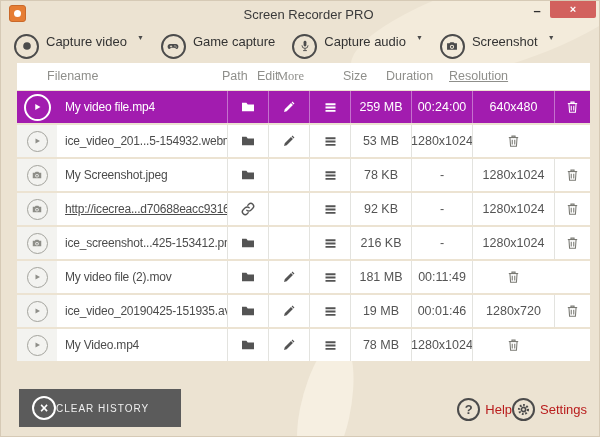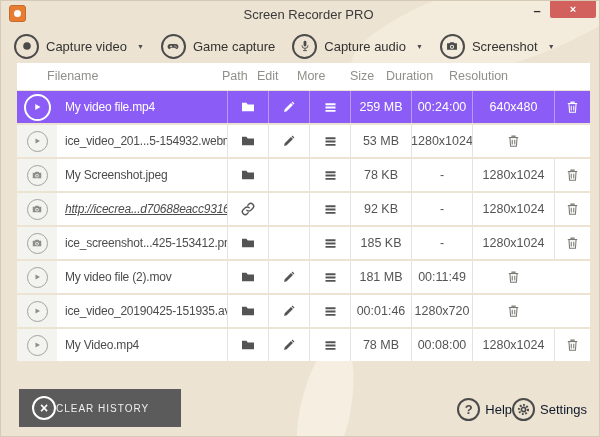--- a/index.html
+++ b/index.html
@@ -10,57 +10,57 @@
   .deco-petal{position:absolute;width:50px;height:135px;background:#f6efe1;border-radius:50%/55% 55% 45% 45%;left:300px;bottom:-38px;transform:rotate(12deg);z-index:0;}
   
   .titlebar{position:relative;height:28px;z-index:2;}
   .app-icon{position:absolute;left:8px;top:4px;width:17px;height:17px;background:#e67d33;border:1px solid #c9692a;border-radius:3px;box-sizing:border-box;}
   .app-icon::after{content:"";position:absolute;left:4px;top:4px;width:7px;height:7px;background:#fff;border-radius:50%;}
   .title{text-align:center;line-height:28px;font-size:13px;color:#3a3a3a;padding-left:17px;}
   .min-btn{position:absolute;right:52px;top:1px;width:20px;height:20px;text-align:center;line-height:18px;font-size:13px;font-weight:bold;color:#2e2e2e;}
   .close-btn{position:absolute;right:3px;top:0;width:46px;height:17px;background:#d2615e;border-radius:0 0 2px 2px;color:#fff;font-size:11px;font-weight:bold;text-align:center;line-height:16px;}
   
   .toolbar{position:relative;z-index:1;display:flex;align-items:center;height:34px;padding-left:13px;}
-  .tb-item{display:flex;align-items:center;margin-right:17px;}
+  .tb-item{display:flex;align-items:flex-start;margin-right:17px;}
   .tb-icon{width:25px;height:25px;border:2px solid #4b4b4b;border-radius:50%;display:flex;align-items:center;justify-content:center;box-sizing:border-box;color:#4b4b4b;flex:none;}
   .tb-icon svg{width:14px;height:14px;display:block;}
   .tb-label{margin-left:7px;font-size:13px;color:#333;white-space:nowrap;}
   .tb-caret{margin-left:10px;font-size:7px;color:#4b4b4b;}
   
   .table{position:relative;z-index:1;margin-left:16px;width:573px;}
   .thead{position:relative;height:27px;background:#fff;margin-bottom:1px;}
   .hcell{position:absolute;top:0;line-height:27px;font-size:12.5px;color:#8f8f8b;white-space:nowrap;}
   .row{display:grid;grid-template-columns:40px 170px 41px 41px 41px 61px 61px 82px 36px;height:32px;background:#fff;margin-bottom:2px;}
   .cell{display:flex;align-items:center;justify-content:center;border-left:1px solid #e3e3df;font-size:12.5px;color:#545454;overflow:hidden;box-sizing:border-box;}
   .cell svg{display:block;}
   .c-icon{border-left:none;background:#f3f3f0;}
   .c-name{justify-content:flex-start;padding-left:8px;border-left:none;font-size:12px;letter-spacing:-0.2px;color:#4c4c4c;white-space:nowrap;}
-  .is-link .c-name{text-decoration:underline;font-style:italic;}
+  .is-link .c-name{text-decoration:underline;}
   .media-btn{width:21px;height:21px;border:1.5px solid #a3a39d;border-radius:50%;color:#8e8e88;display:flex;align-items:center;justify-content:center;box-sizing:border-box;flex:none;}
   .media-btn svg{width:12px;height:12px;}
   .c-path svg{width:16px;height:16px;}
   .c-edit svg{width:14px;height:14px;}
   .c-more svg{width:15px;height:15px;}
   .c-trash{color:#797973;}
   .c-trash svg{width:15px;height:16px;}
-  .row.selected{background:#8b5cf6;}
+  .row.selected{background:#a21caf;}
   .selected .cell{border-left-color:rgba(255,255,255,.38);color:#fff;}
   .selected .c-icon{background:transparent;}
   .selected .c-name{color:#fff;}
   .selected .media-btn{width:27px;height:27px;border:2px solid #fff;color:#fff;}
   .selected .media-btn svg{width:14px;height:14px;}
   
   .clear-btn{position:absolute;left:18px;bottom:9px;width:162px;height:38px;background:#5b5b5b;display:flex;align-items:center;z-index:1;}
   .clear-x{width:24px;height:24px;border:2px solid #fff;border-radius:50%;margin-left:13px;display:flex;align-items:center;justify-content:center;font-size:14px;font-weight:bold;color:#fff;box-sizing:border-box;flex:none;}
   .clear-label{flex:1;text-align:left;font-size:10px;letter-spacing:1px;color:#efefef;margin-right:0;}
   .footer-right{position:absolute;right:12px;bottom:15px;display:flex;align-items:center;z-index:1;}
   .fr-group{display:flex;align-items:center;}
   .fr-icon{width:23px;height:23px;border:2px solid #4b4b4b;border-radius:50%;display:flex;align-items:center;justify-content:center;box-sizing:border-box;color:#4b4b4b;font-weight:bold;font-size:13px;flex:none;}
   .fr-icon svg{width:15px;height:15px;}
-  .fr-label{font-size:13px;color:#0f172a;margin:0 8px 0 5px;}
+  .fr-label{font-size:13px;color:#b91c1c;margin:0 8px 0 5px;}
   .fr-label:last-child{margin-right:0;}
 </style>
 </head>
 <body>
 
 <div class="window">
   <div class="deco-top"></div>
   <div class="deco-petal"></div>
 
   <div class="titlebar">
@@ -113,24 +113,24 @@
     <span class="tb-label">Screenshot</span>
     <span class="tb-caret">▼</span>
   </div>
 </div>
 
   <div class="table">
     <div class="thead" id="thead">
         <span class="hcell" style="left: 30px;">Filename</span>
         <span class="hcell" style="left: 205px;">Path</span>
         <span class="hcell" style="left: 240px;">Edit</span>
-        <span class="hcell" style="left: 280px;">More</span>
-        <span class="hcell" style="left: 333px;">Size</span>
+        <span class="hcell" style="left: 260px; font-family: Liberation Serif, serif;">More</span>
+        <span class="hcell" style="left: 326px;">Size</span>
         <span class="hcell" style="left: 369px;">Duration</span>
-        <span class="hcell" style="left: 432px;">Resolution</span>
+        <span class="hcell" style="left: 432px; text-decoration: underline;">Resolution</span>
       </div>
     <div id="tbody">
   <div class="row selected">
     <div class="cell c-icon">
             <span class="media-btn">
               <svg viewBox="0 0 24 24">
                 <path fill="currentColor" d="M9 6.8L18 12l-9 5.2z"></path>
               </svg>
             </span>
           </div>
@@ -282,21 +282,21 @@
             <svg viewBox="0 0 24 24">
               <path fill="currentColor" d="M3 5.8h6.6l2 2.4H21v10H3z"></path>
             </svg>
           </div>
     <div class="cell c-edit"></div>
     <div class="cell c-more">
             <svg viewBox="0 0 24 24">
               <path fill="currentColor" d="M4 5.2h16v3H4z M4 10.5h16v3H4z M4 15.8h16v3H4z"></path>
             </svg>
           </div>
-    <div class="cell c-size">185 KB</div>
+    <div class="cell c-size">216 KB</div>
     <div class="cell c-dur">-</div>
     <div class="cell c-res">1280x1024</div>
     <div class="cell c-trash">
             <svg viewBox="0 0 24 24" fill="none" stroke="currentColor" stroke-width="1.7">
               <path d="M4.5 6.5h15"></path>
               <path d="M9.5 6.3V4.2h5v2.1"></path>
               <path d="M6.3 6.5l1 14h9.4l1-14z"></path>
               <path d="M10 10v7.5M14 10v7.5"></path>
             </svg>
           </div>
@@ -355,20 +355,21 @@
     <div class="cell c-edit">
             <svg viewBox="0 0 24 24">
               <path fill="currentColor" d="M3.5 20.5l1.2-4.6L15.4 5.2l3.4 3.4L8.1 19.3l-4.6 1.2z M16.5 4.1l1.4-1.4 3.4 3.4-1.4 1.4z"></path>
             </svg>
           </div>
     <div class="cell c-more">
             <svg viewBox="0 0 24 24">
               <path fill="currentColor" d="M4 5.2h16v3H4z M4 10.5h16v3H4z M4 15.8h16v3H4z"></path>
             </svg>
           </div>
+    <div class="cell c-size">19 MB</div>
     <div class="cell c-dur">00:01:46</div>
     <div class="cell c-res">1280x720</div>
     <div class="cell c-trash">
             <svg viewBox="0 0 24 24" fill="none" stroke="currentColor" stroke-width="1.7">
               <path d="M4.5 6.5h15"></path>
               <path d="M9.5 6.3V4.2h5v2.1"></path>
               <path d="M6.3 6.5l1 14h9.4l1-14z"></path>
               <path d="M10 10v7.5M14 10v7.5"></path>
             </svg>
           </div>
@@ -392,21 +393,20 @@
             <svg viewBox="0 0 24 24">
               <path fill="currentColor" d="M3.5 20.5l1.2-4.6L15.4 5.2l3.4 3.4L8.1 19.3l-4.6 1.2z M16.5 4.1l1.4-1.4 3.4 3.4-1.4 1.4z"></path>
             </svg>
           </div>
     <div class="cell c-more">
             <svg viewBox="0 0 24 24">
               <path fill="currentColor" d="M4 5.2h16v3H4z M4 10.5h16v3H4z M4 15.8h16v3H4z"></path>
             </svg>
           </div>
     <div class="cell c-size">78 MB</div>
-    <div class="cell c-dur">00:08:00</div>
     <div class="cell c-res">1280x1024</div>
     <div class="cell c-trash">
             <svg viewBox="0 0 24 24" fill="none" stroke="currentColor" stroke-width="1.7">
               <path d="M4.5 6.5h15"></path>
               <path d="M9.5 6.3V4.2h5v2.1"></path>
               <path d="M6.3 6.5l1 14h9.4l1-14z"></path>
               <path d="M10 10v7.5M14 10v7.5"></path>
             </svg>
           </div>
   </div>

